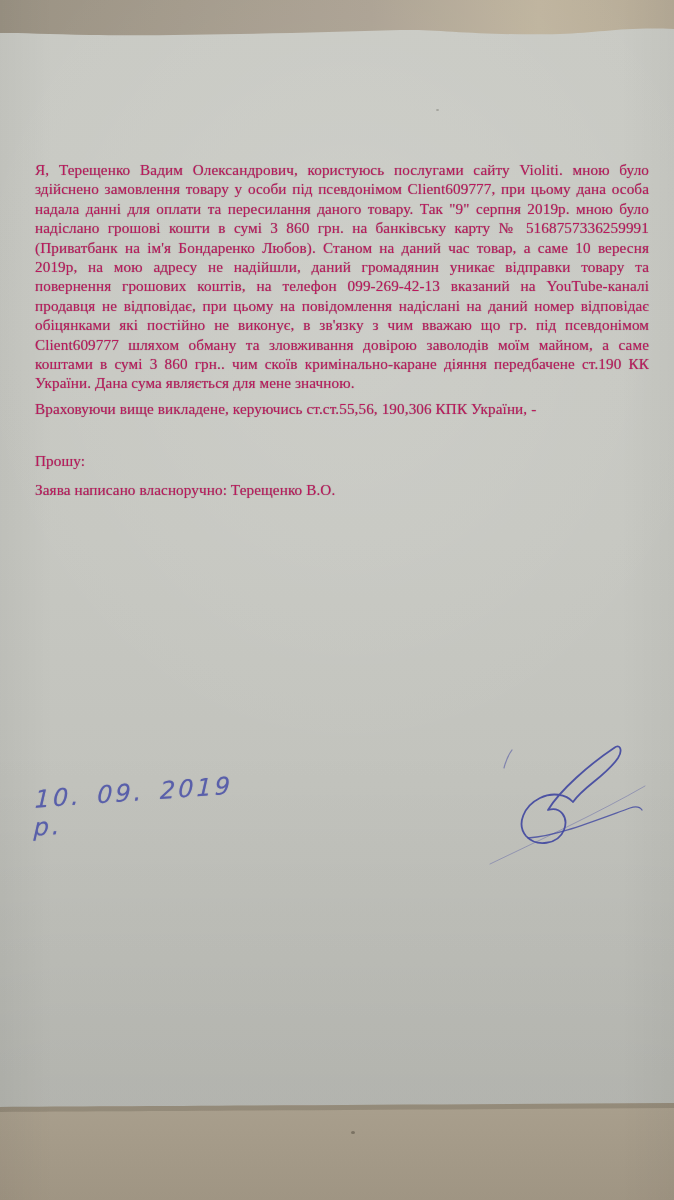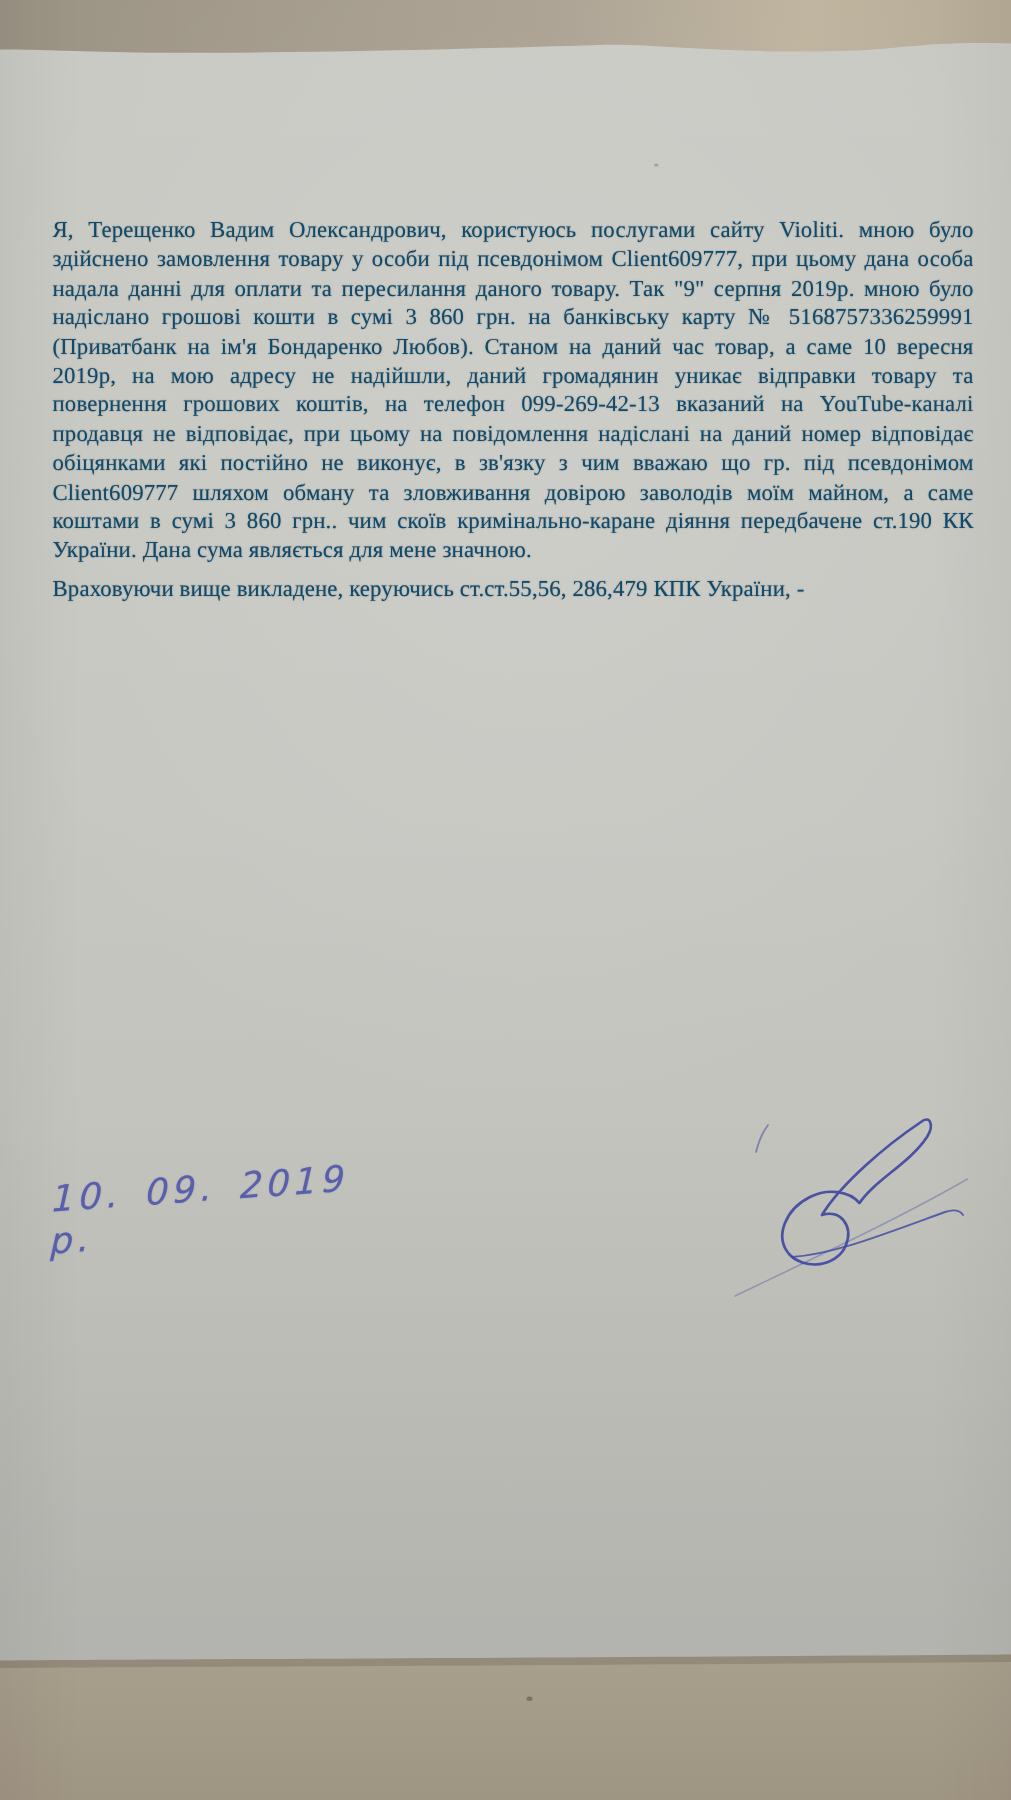--- a/index.html
+++ b/index.html
@@ -4,22 +4,22 @@
 <style>
   html,body{margin:0;padding:0;}
   body{
     width:674px;height:1200px;position:relative;overflow:hidden;
     background:#c6c7c1;
     font-family:"Liberation Serif","DejaVu Serif",serif;
   }
   .layer{position:absolute;left:0;top:0;}
   
   #text-block{
-    position:absolute;left:35px;top:144px;width:614px;
-    font-size:15.2px;line-height:19.4px;color:#0c4a6e;
+    position:absolute;left:35px;top:160px;width:614px;
+    font-size:15.2px;line-height:19.4px;color:#be185d;
     text-shadow:0 0 1px rgba(61,60,56,.55);
     letter-spacing:.1px;
   }
   #text-block p{margin:0;text-align:justify;}
   p.mb-a{margin-bottom:6px !important;}
   p.mb-b{margin-bottom:33px !important;}
   p.mb-c{margin-bottom:9px !important;}
   p.mb-d{margin-bottom:4px !important;}
   p.mb-e{margin-bottom:28px !important;}
   p.mb-f{margin-bottom:30px !important;}
@@ -70,21 +70,23 @@
 
   <path d="M0,1107 C150,1106 400,1105 674,1103 L674,1200 H0 Z" fill="url(#tableGrad)"></path>
 
   <path d="M0,1107 C150,1106 400,1105 674,1103 L674,1108 C400,1110 150,1111 0,1112 Z" fill="rgba(90,82,68,0.25)"></path>
 </svg>
 
 <div id="paper-light" class="layer"></div>
 
 <div id="text-block">
   <p class="mb-a">Я, Терещенко Вадим Олександрович, користуюсь послугами сайту Violiti. мною було здійснено замовлення товару у особи під псевдонімом Client609777, при цьому дана особа надала данні для оплати та пересилання даного товару. Так "9" серпня 2019р. мною було надіслано грошові кошти в сумі 3 860 грн. на банківську карту № 5168757336259991 (Приватбанк на ім'я Бондаренко Любов). Станом на даний час товар, а саме 10 вересня 2019р, на мою адресу не надійшли, даний громадянин уникає відправки товару та повернення грошових коштів, на телефон 099-269-42-13 вказаний на YouTube-каналі продавця не відповідає, при цьому на повідомлення надіслані на даний номер відповідає обіцянками які постійно не виконує, в зв'язку з чим вважаю що гр. під псевдонімом Client609777 шляхом обману та зловживання довірою заволодів моїм майном, а саме коштами в сумі 3 860 грн.. чим скоїв кримінально-каране діяння передбачене ст.190 КК України. Дана сума являється для мене значною.</p>
-  <p class="mb-b">Враховуючи вище викладене, керуючись ст.ст.55,56, 286,479 КПК України, -</p>
+  <p class="mb-b">Враховуючи вище викладене, керуючись ст.ст.55,56, 190,306 КПК України, -</p>
+  <p class="mb-c">Прошу:</p>
+  <p>Заява написано власноручно: Терещенко В.О.</p>
 </div>
 
 <div id="hw-date">10. 09. 2019 р.</div>
 
 <svg class="layer" style="left:470px;top:728px;" width="185" height="150" viewBox="0 0 185 150">
   <g fill="none" stroke="#3f46a0" stroke-linecap="round" stroke-linejoin="round">
 
     <path d="M20,136 C70,112 130,84 175,58" stroke-width="1" opacity="0.35"></path>
 
     <path d="M34,40 C36,32 39,26 42,22" stroke-width="1.2" opacity="0.5"></path>

